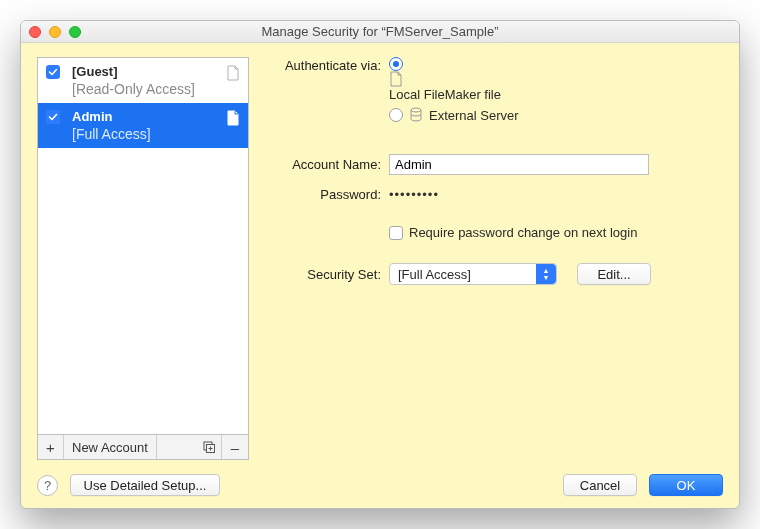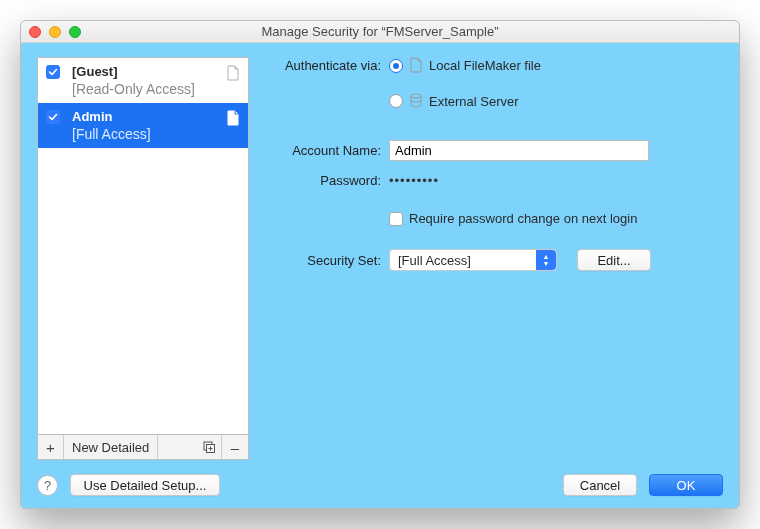--- a/index.html
+++ b/index.html
@@ -10,21 +10,21 @@
     font-family: -apple-system, "Helvetica Neue", Arial, sans-serif;
     font-size: 13px;
     color: #2a2a2a;
   }
   .window {
     width: 720px;
     height: 489px;
     border: 1px solid #bdbdbd;
     border-radius: 6px;
     box-shadow: 0 18px 40px rgba(0,0,0,0.35);
-    background: #7dd3fc;
+    background: #fef9c3;
     position: relative;
     overflow: hidden;
     display: flex;
     flex-direction: column;
   }
   .titlebar {
     height: 22px;
     background: linear-gradient(#f6f6f6, #e8e8e8);
     border-bottom: 1px solid #d4d4d4;
     display: flex;
@@ -275,40 +275,40 @@
               <svg width="14" height="16" viewBox="0 0 14 16">
                   <path d="M2 1 h7 l3 3 v11 H2 Z" fill="#fff" stroke="#fff" stroke-width="1"></path>
                   <path d="M9 1 v3 h3" fill="none" stroke="#1d72f2" stroke-width="1"></path>
                 </svg>
             </div>
           </div>
 
         </div>
         <div class="list-toolbar">
           <div class="btn">+</div>
-          <div class="new-label">New Detailed</div>
+          <div class="new-label">New Account</div>
           <div class="spacer"></div>
           <div class="btn" style="font-size:12px;">
             <svg width="14" height="14" viewBox="0 0 14 14">
                 <rect x="2" y="2" width="8" height="8" fill="none" stroke="#555" stroke-width="1"></rect>
                 <rect x="4.5" y="4.5" width="8" height="8" fill="#f3f3f3" stroke="#555" stroke-width="1"></rect>
                 <line x1="8.5" y1="6.5" x2="8.5" y2="10.5" stroke="#555" stroke-width="1"></line>
                 <line x1="6.5" y1="8.5" x2="10.5" y2="8.5" stroke="#555" stroke-width="1"></line>
               </svg>
           </div>
           <div class="btn" style="border-right:none;">–</div>
         </div>
       </div>
 
       <div class="form">
 
         <div class="form-row" style="align-items:flex-start;">
           <div class="label" style="padding-top:1px;">Authenticate via:</div>
           <div>
-            <div style="display:flex; align-items:flex-end; margin-bottom:20px;">
+            <div style="display:flex; align-items:flex-start; margin-bottom:5px;flex-direction:column;">
               <span class="radio selected"></span>
               <span class="file-icon">
                 <svg width="14" height="16" viewBox="0 0 14 16">
                     <path d="M2 1 h7 l3 3 v11 H2 Z" fill="none" stroke="#9a9a9a" stroke-width="1"></path>
                     <path d="M9 1 v3 h3" fill="none" stroke="#9a9a9a" stroke-width="1"></path>
                   </svg>
               </span>
               <span>Local FileMaker file</span>
             </div>
             <div style="display:flex; align-items:center;">

